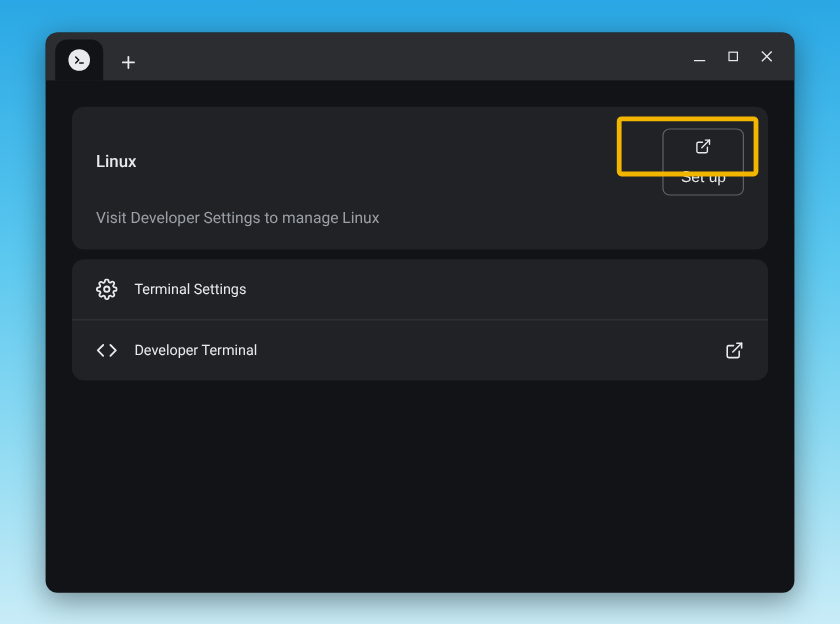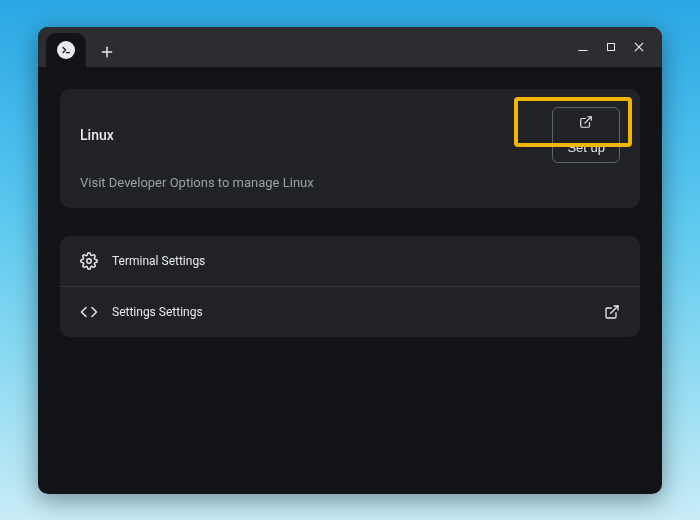--- a/index.html
+++ b/index.html
@@ -61,21 +61,21 @@
     cursor: pointer;
   }
   .titlebar-spacer { flex: 1; }
   .win-controls { display: flex; gap: 14px; align-items: center; color: #e8eaed; padding-right: 6px;}
   .win-btn { width: 14px; height: 14px; display: flex; align-items: center; justify-content: center; cursor: pointer;}
   .content {
     flex: 1;
     padding: 22px;
     display: flex;
     flex-direction: column;
-    gap: 28px;
+    gap: 8px;
   }
   .card {
     background: #202226;
     border-radius: 10px;
     padding: 18px 20px;
   }
   .card.linux { position: relative; }
   .card-header {
     display: flex;
     align-items: center;
@@ -182,21 +182,21 @@
           <span>
             <svg viewBox="0 0 24 24" fill="none" stroke="currentColor" stroke-width="2" stroke-linecap="round" stroke-linejoin="round">
                 <path d="M18 13v6a2 2 0 0 1-2 2H5a2 2 0 0 1-2-2V8a2 2 0 0 1 2-2h6"></path>
                 <polyline points="15 3 21 3 21 9"></polyline>
                 <line x1="10" y1="14" x2="21" y2="3"></line>
               </svg>
           </span>
           <span>Set up</span>
         </button>
       </div>
-      <div class="card-sub">Visit Developer Options to manage Linux</div>
+      <div class="card-sub">Visit Developer Settings to manage Linux</div>
       <div class="highlight-ring"></div>
     </div>
 
 
     <div class="card settings-card">
       <div class="settings-row">
         <span class="row-icon">
           <svg viewBox="0 0 24 24" width="18" height="18" fill="none" stroke="currentColor" stroke-width="2" stroke-linecap="round" stroke-linejoin="round">
               <circle cx="12" cy="12" r="3"></circle>
               <path d="M19.4 15a1.65 1.65 0 0 0 .33 1.82l.06.06a2 2 0 1 1-2.83 2.83l-.06-.06a1.65 1.65 0 0 0-1.82-.33 1.65 1.65 0 0 0-1 1.51V21a2 2 0 0 1-4 0v-.09a1.65 1.65 0 0 0-1-1.51 1.65 1.65 0 0 0-1.82.33l-.06.06a2 2 0 1 1-2.83-2.83l.06-.06a1.65 1.65 0 0 0 .33-1.82 1.65 1.65 0 0 0-1.51-1H3a2 2 0 0 1 0-4h.09a1.65 1.65 0 0 0 1.51-1 1.65 1.65 0 0 0-.33-1.82l-.06-.06a2 2 0 1 1 2.83-2.83l.06.06a1.65 1.65 0 0 0 1.82.33 1.65 1.65 0 0 0 1-1.51V3a2 2 0 0 1 4 0v.09a1.65 1.65 0 0 0 1 1.51 1.65 1.65 0 0 0 1.82-.33l.06-.06a2 2 0 1 1 2.83 2.83l-.06.06a1.65 1.65 0 0 0-.33 1.82 1.65 1.65 0 0 0 1.51 1H21a2 2 0 0 1 0 4h-.09a1.65 1.65 0 0 0-1.51 1z"></path>
@@ -204,21 +204,21 @@
         </span>
         <span>Terminal Settings</span>
       </div>
       <div class="settings-row">
         <span class="row-icon">
           <svg viewBox="0 0 24 24" width="18" height="18" fill="none" stroke="currentColor" stroke-width="2" stroke-linecap="round" stroke-linejoin="round">
               <polyline points="16 18 22 12 16 6"></polyline>
               <polyline points="8 6 2 12 8 18"></polyline>
             </svg>
         </span>
-        <span>Settings Settings</span>
+        <span>Developer Terminal</span>
         <span class="row-spacer"></span>
         <span class="external-icon">
           <svg viewBox="0 0 24 24" width="16" height="16" fill="none" stroke="currentColor" stroke-width="2" stroke-linecap="round" stroke-linejoin="round">
               <path d="M18 13v6a2 2 0 0 1-2 2H5a2 2 0 0 1-2-2V8a2 2 0 0 1 2-2h6"></path>
               <polyline points="15 3 21 3 21 9"></polyline>
               <line x1="10" y1="14" x2="21" y2="3"></line>
             </svg>
         </span>
       </div>
     </div>

